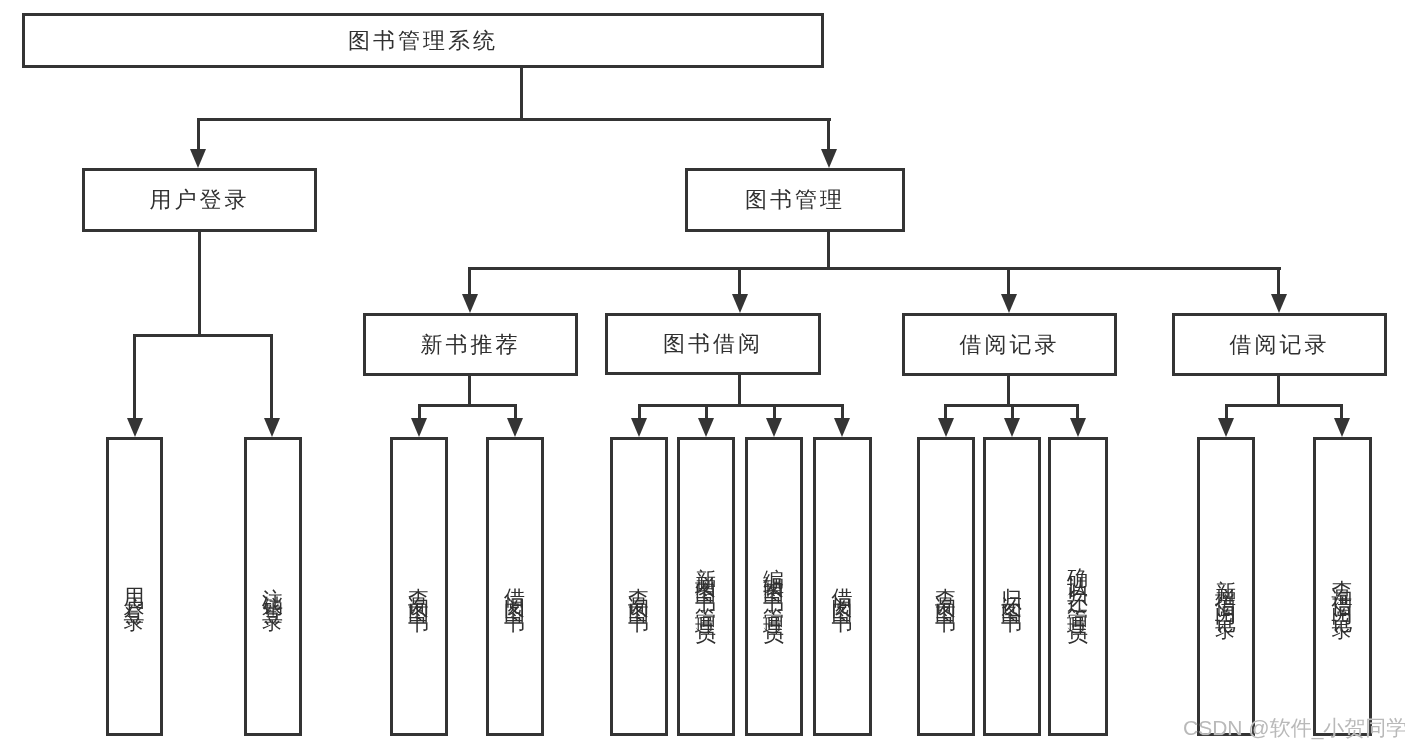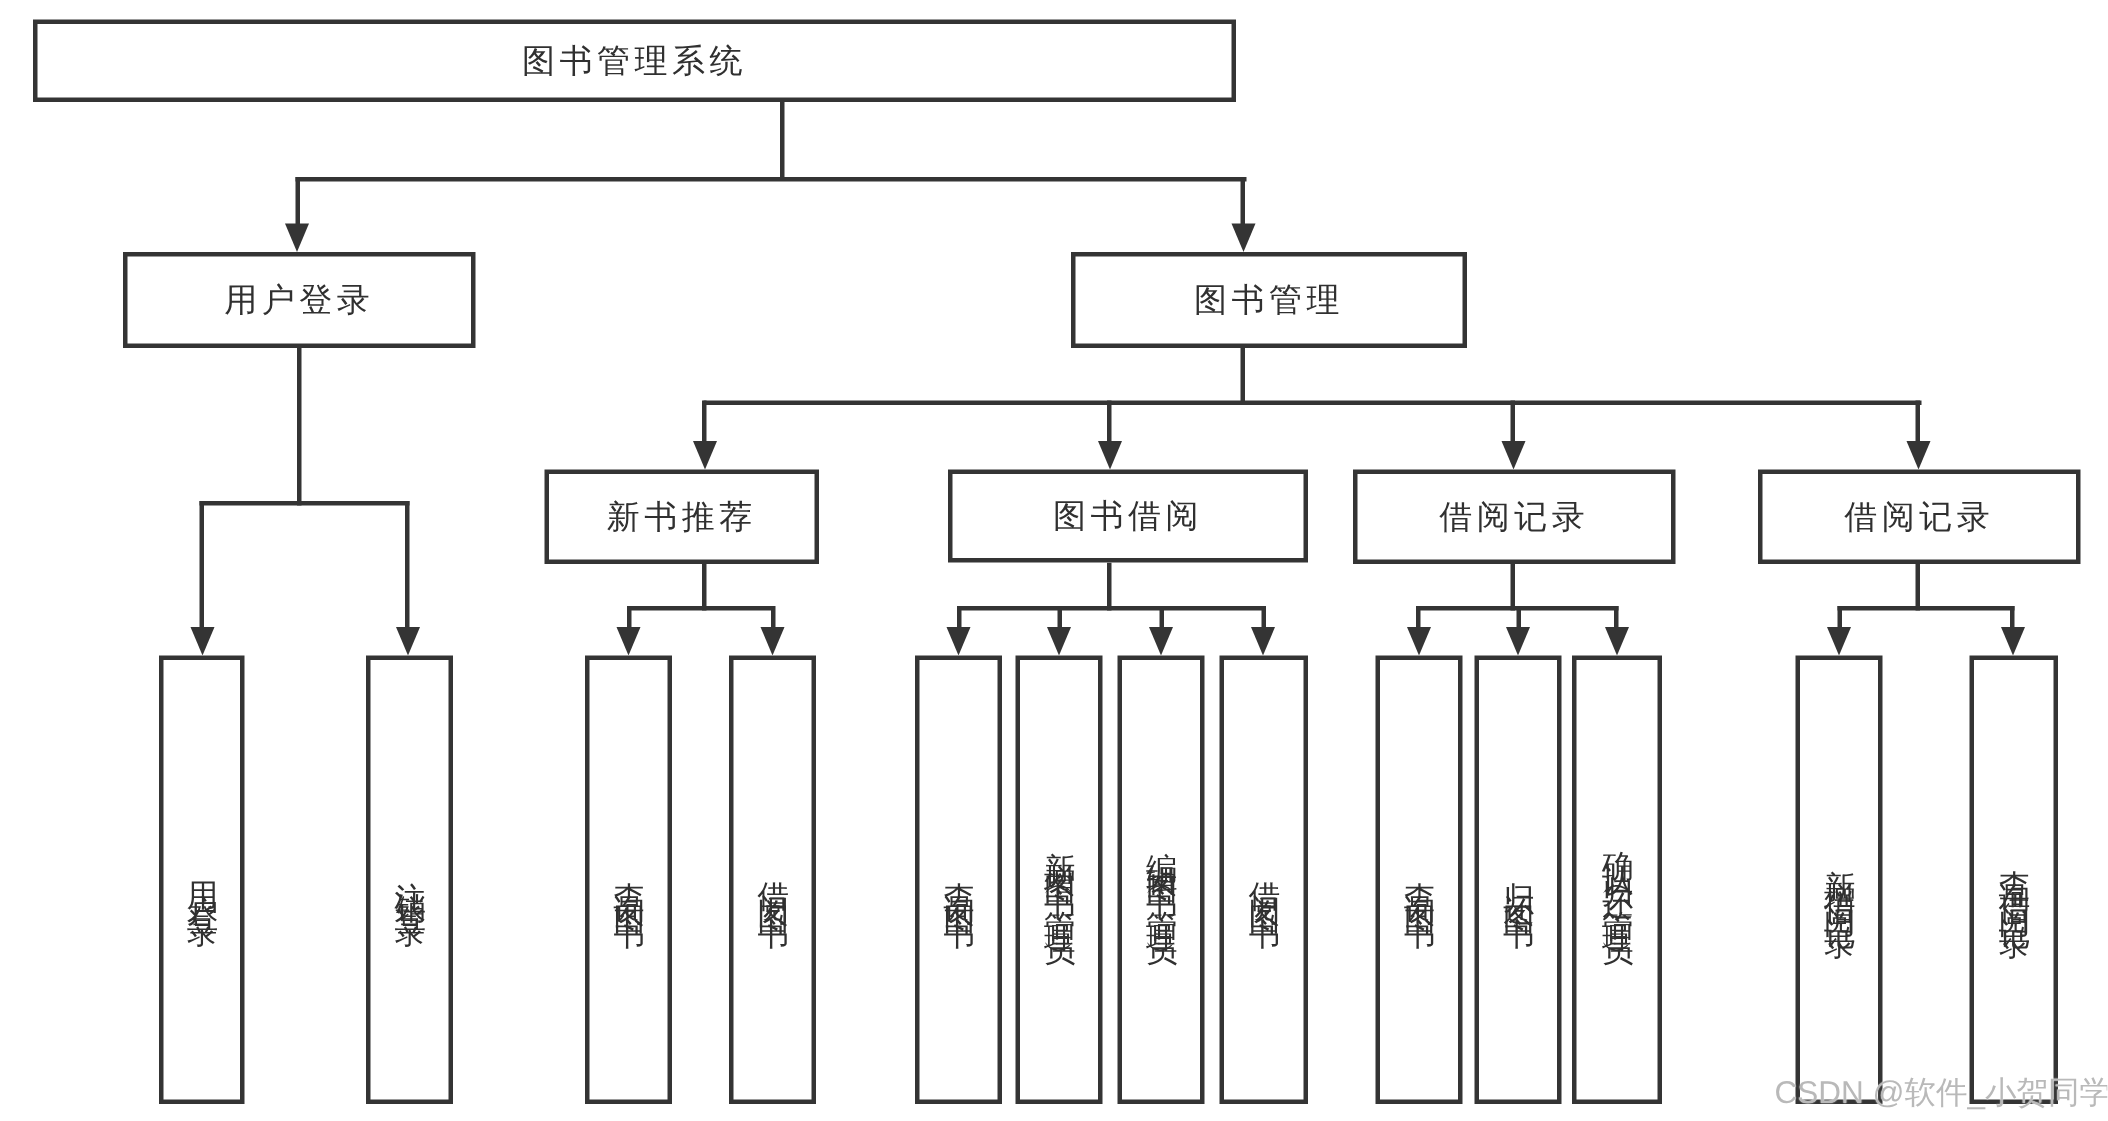--- a/index.html
+++ b/index.html
@@ -126,28 +126,28 @@
   <div class="vline" style="left:1340px;top:404px;height:17px"></div>
   <div class="arrow" style="left:1334px;top:418px"></div>
 
   <div class="node h" style="left:22px;top:13px;width:802px;height:55px">
     <span>图书管理系统</span>
   </div>
 
   <div class="node h" style="left:82px;top:168px;width:235px;height:64px">
     <span>用户登录</span>
   </div>
-  <div class="node h" style="left:714px;top:168px;width:264px;height:64px">
+  <div class="node h" style="left:685px;top:168px;width:220px;height:64px">
     <span>图书管理</span>
   </div>
 
-  <div class="node h" style="left:363px;top:313px;width:183px;height:63px">
+  <div class="node h" style="left:363px;top:313px;width:215px;height:63px">
     <span>新书推荐</span>
   </div>
-  <div class="node h" style="left:632px;top:313px;width:240px;height:62px">
+  <div class="node h" style="left:605px;top:313px;width:216px;height:62px">
     <span>图书借阅</span>
   </div>
   <div class="node h" style="left:902px;top:313px;width:215px;height:63px">
     <span>借阅记录</span>
   </div>
   <div class="node h" style="left:1172px;top:313px;width:215px;height:63px">
     <span>借阅记录</span>
   </div>
 
   <div class="node v" style="left:106px;top:437px;width:57px;height:299px">

